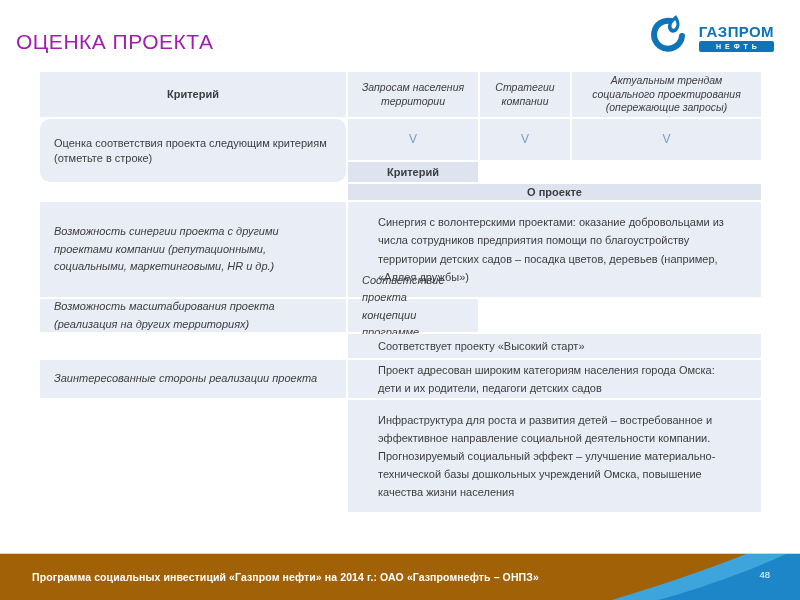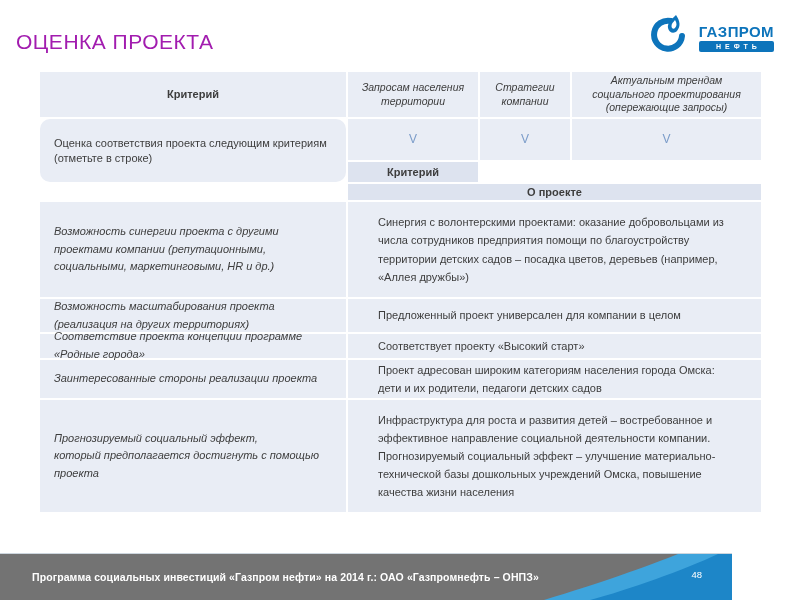--- a/index.html
+++ b/index.html
@@ -42,22 +42,22 @@
   .sub {
     font-style:italic; justify-content:center; text-align:center;
     font-size:10.5px; padding:3px 6px; line-height:1.3;
   }
   .vmark { justify-content:center; color:#7b9cc9; font-size:12px; font-weight:400; }
   .band { background:#dde3ef; justify-content:center; font-weight:bold; }
   .crit { font-style:italic; padding:5px 14px; white-space:pre-line; line-height:1.6; }
   .ans  { padding:5px 30px; line-height:1.65; }
   
   .footer {
-    position:absolute; left:0; bottom:0; width:732px; height:46px;
-    background:#737373; border-top:1px solid #cdd6de;
+    position:absolute; left:0; bottom:0; width:800px; height:46px;
+    background:#a16207; border-top:1px solid #cdd6de;
   }
   .footer-swoosh { position:absolute; right:0; top:0; height:46px; }
   .footer-label {
     position:absolute; left:32px; top:0; height:46px; display:flex; align-items:center;
     color:#ffffff; font-size:10.5px; font-weight:bold; letter-spacing:0.1px;
   }
   .page-num {
     position:absolute; right:30px; top:15px;
     color:#ffffff; font-size:9.5px;
   }
@@ -93,30 +93,27 @@
   <div class="cell vmark">V</div>
   <div class="cell vmark">V</div>
 
   <div class="cell band">Критерий</div>
   <div class="cell band span3">О проекте</div>
 
   <div class="cell crit">Возможность синергии проекта с другими проектами компании (репутационными, социальными, маркетинговыми, HR и др.)</div>
   <div class="cell ans span3">Синергия с волонтерскими проектами: оказание добровольцами из числа сотрудников предприятия помощи  по благоустройству территории детских садов – посадка цветов, деревьев (например, «Аллея дружбы»)</div>
 
   <div class="cell crit">Возможность масштабирования проекта (реализация на других территориях)</div>
-  <div class="cell ans span3">Предложенный проект универсален для компании в целом</div>
 
   <div class="cell crit">Соответствие проекта концепции программе «Родные города»</div>
   <div class="cell ans span3">Соответствует проекту «Высокий старт»</div>
 
   <div class="cell crit">Заинтересованные стороны реализации проекта</div>
   <div class="cell ans span3">Проект адресован широким категориям населения города Омска: дети и их родители, педагоги детских садов</div>
 
-  <div class="cell crit">Прогнозируемый социальный эффект,
-который предполагается достигнуть с помощью проекта</div>
   <div class="cell ans span3">Инфраструктура для роста и развития детей – востребованное и эффективное направление социальной деятельности компании. Прогнозируемый социальный эффект – улучшение материально-технической базы дошкольных учреждений Омска, повышение качества жизни населения</div>
 </div>
 
 <div class="footer">
   <span class="footer-swoosh">
     <svg width="300" height="46" viewBox="0 0 300 46" preserveAspectRatio="none">
       <path d="M130 46 C185 30 230 14 258 0 L300 0 L300 46 Z" fill="#1d86c8"></path>
       <path d="M112 46 C168 29 214 13 246 0 L286 0 C252 16 196 36 158 46 Z" fill="#3ea4dc"></path>
     </svg>
   </span>

